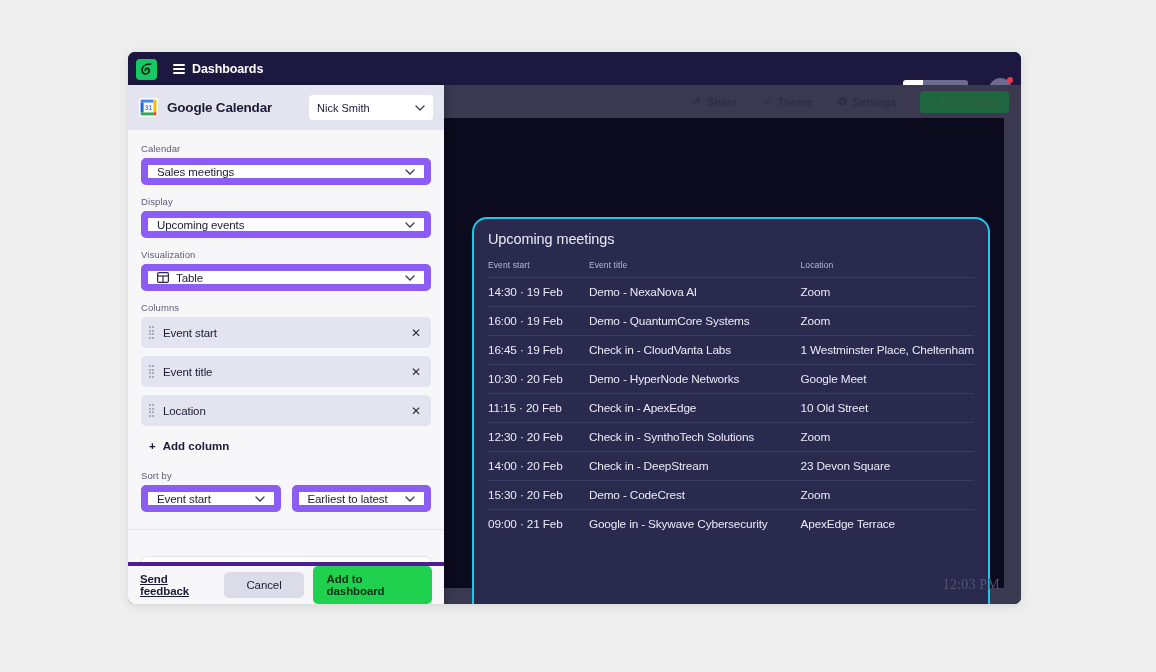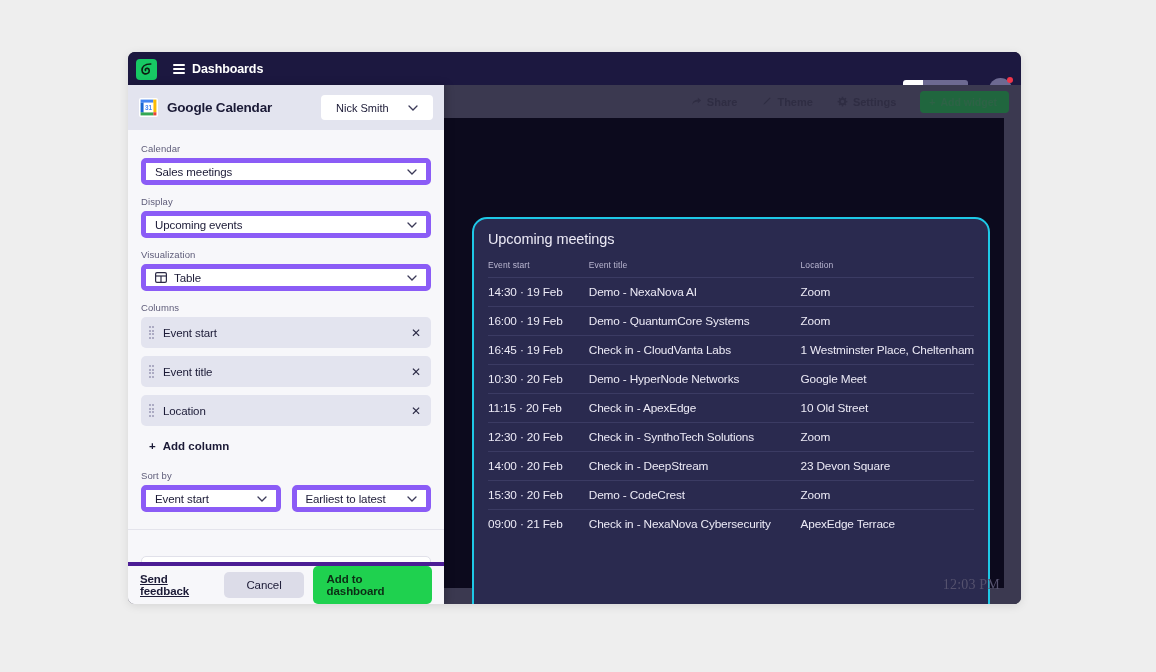--- a/index.html
+++ b/index.html
@@ -249,47 +249,47 @@
   }
   .panel-title {
     margin-left: 9px;
     font-size: 13.5px;
     font-weight: bold;
     color: #1b1a36;
     letter-spacing: -0.2px;
   }
   .account-select {
     margin-left: auto;
-    width: 112px;
+    width: 124px;
     height: 25px;
     background: #ffffff;
     border-radius: 4px;
     display: flex;
     align-items: center;
-    padding: 0 15px;
+    padding: 0 8px;
     font-size: 11px;
     color: #1b1a36;
   }
   .account-select .chev { margin-left: auto; }
 
   .panel-body {
     flex: 1;
     padding: 13px 13px 0 13px;
     overflow: hidden;
   }
   .field-label {
     font-size: 9.5px;
     color: #5e5c79;
     margin-bottom: 4px;
     letter-spacing: 0.1px;
   }
   .select-box {
     height: 27px;
     background: #ffffff;
-    border: 5px solid #8b5cf6;
+    border: 7px solid #8b5cf6;
     border-radius: 5px;
     display: flex;
     align-items: center;
     padding: 0 9px;
     font-size: 11.5px;
     color: #1b1a36;
     margin-bottom: 11px;
     letter-spacing: -0.1px;
   }
   .select-box .chev { margin-left: auto; }
@@ -492,21 +492,21 @@
             <td>Check in - DeepStream</td>
             <td>23 Devon Square</td>
           </tr>
           <tr>
             <td>15:30 · 20 Feb</td>
             <td>Demo - CodeCrest</td>
             <td>Zoom</td>
           </tr>
           <tr>
             <td>09:00 · 21 Feb</td>
-            <td>Check in - NexaNova Cybersecurity</td>
+            <td>Google in - Skywave Cybersecurity</td>
             <td>ApexEdge Terrace</td>
           </tr>
         </tbody>
       </table>
     </div>
 
     <div class="clock">12:03 PM</div>
   </div>
 
   <div class="panel">

